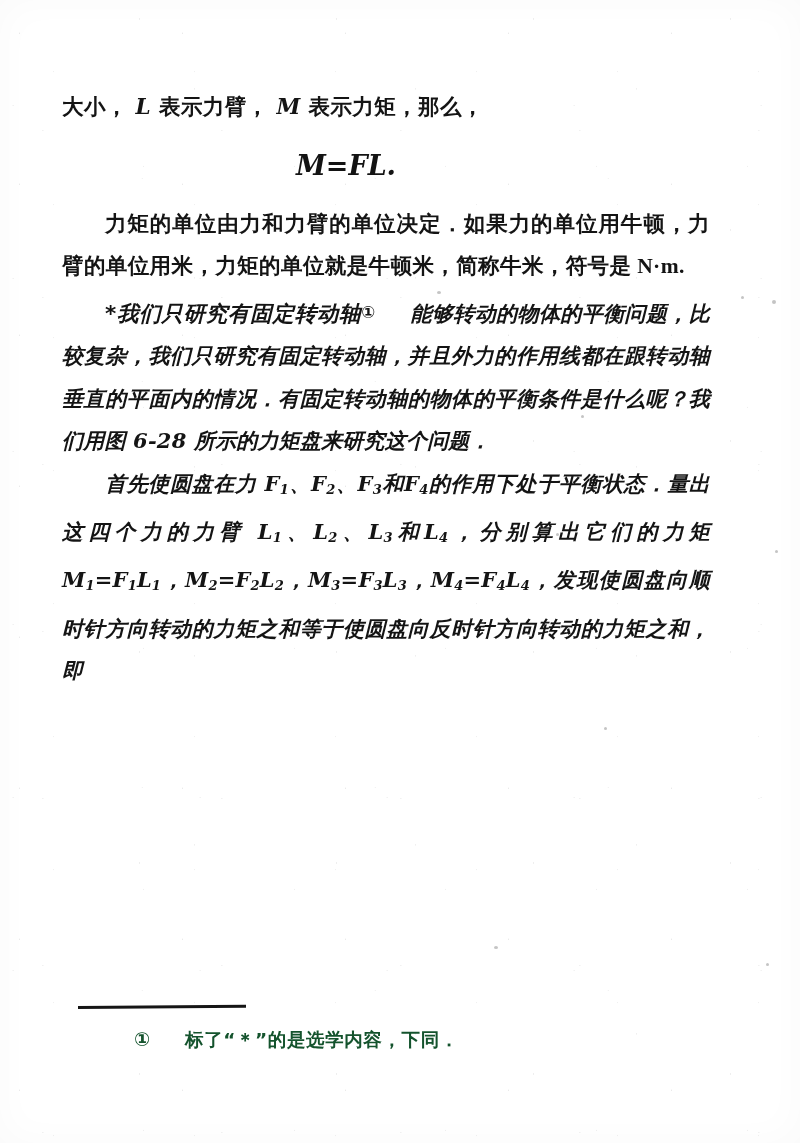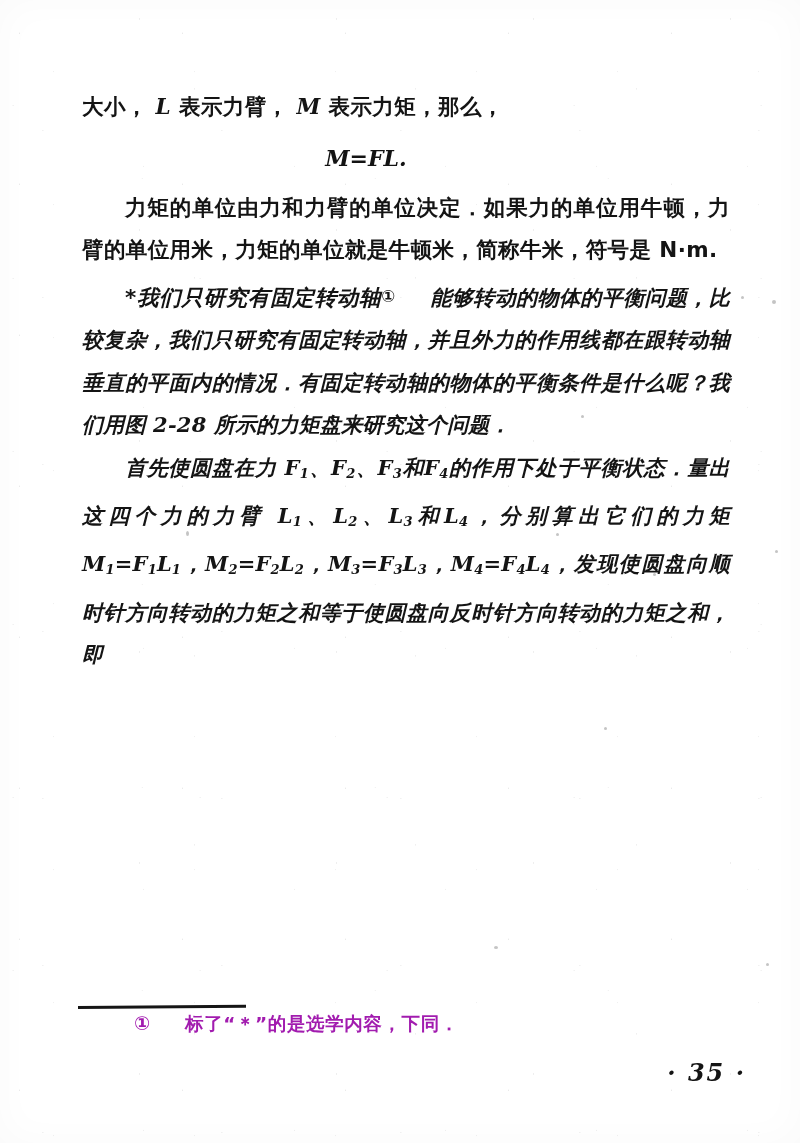--- a/index.html
+++ b/index.html
@@ -32,57 +32,57 @@
       radial-gradient(circle at 24% 78%, rgba(90,90,90,0.18) 0.5px, transparent 0.7px),
       radial-gradient(circle at 61% 88%, rgba(90,90,90,0.16) 0.5px, transparent 0.7px),
       radial-gradient(circle at 95% 69%, rgba(90,90,90,0.20) 0.6px, transparent 0.8px),
       radial-gradient(circle at 7% 61%,  rgba(90,90,90,0.16) 0.5px, transparent 0.7px);
     background-size: 163px 151px, 197px 211px, 141px 133px, 221px 189px,
                      179px 167px, 233px 203px, 151px 241px, 187px 173px;
   }
 
   #content {
     position: absolute;
-    left: 82px;
+    left: 62px;
     top: 86px;
     width: 648px;
   }
 
   
   .para {
     font-family: "DejaVu Sans", sans-serif;
     font-size: 21.5px;
     line-height: 42.5px;
     letter-spacing: 0.4px;
     font-weight: 700;
     text-align: justify;
     text-justify: inter-character;
     margin: 0;
     color: #141414;
   }
-  .para.indent { text-indent: 43px; }
+  .para.indent { text-indent: 43px; font-family: Liberation Serif, serif; }
 
   
   .para.kai {
     font-family: "DejaVu Serif", serif;
     font-style: italic;
     font-weight: 700;
     font-size: 21px;
     line-height: 42.5px;
     letter-spacing: 0.2px;
   }
 
   .formula-line {
     text-align: center;
     font-family: "DejaVu Serif", serif;
-    font-size: 22px;
+    font-size: 27px;
     font-weight: 700;
     font-style: italic;
     line-height: 42px;
-    margin: 8px;
+    margin: 16px;
     padding-right: 80px;
   }
   .mi {
     font-family: "DejaVu Serif", serif;
     font-style: italic;
     font-weight: 700;
   }
   .mi sub {
     font-style: italic;
     font-size: 0.62em;
@@ -111,27 +111,27 @@
     width: 648px;
   }
   #footnote-rule {
     width: 168px;
     height: 2.6px;
     background: #151515;
     transform: rotate(-0.45deg);
     transform-origin: left center;
   }
   .footnote-text {
-    margin: 2px 0 0 0;
+    margin: 18px 0 0 0;
     padding-left: 56px;
     font-family: "DejaVu Sans", sans-serif;
     font-weight: 700;
     font-size: 18.5px;
     letter-spacing: 0.6px;
-    color: #a21caf;
+    color: #14532d;
   }
   .fn-mark { font-size: 1.05em; }
 
   
   #page-number {
     position: absolute;
     left: 0;
     top: 1058px;
     width: 746px;
     text-align: right;
@@ -175,26 +175,25 @@
     <p class="para"><span>大小，</span> <span class="mi">L</span> <span>表示力臂，</span> <span class="mi">M</span> <span>表示力矩，那么，</span></p>
 
     <p class="formula-line">M=FL.</p>
 
     <p class="para indent">力矩的单位由力和力臂的单位决定．如果力的单位用牛顿，力臂的单位用米，力矩的单位就是牛顿米，简称牛米，符号是 N·m.</p>
 
 
 
     <div class="spacer-3"></div>
 
-    <p class="para kai indent"><span class="heading-run">*</span><span class="heading-run">我们只研究有固定转动轴</span><span class="heading-run sup-circ">①</span><span class="gap"></span><span>能够转动的物体的平衡问题，比较复杂，我们只研究有固定转动轴，并且外力的作用线都在跟转动轴垂直的平面内的情况．有固定转动轴的物体的平衡条件是什么呢？我们用图 2-28 所示的力矩盘来研究这个问题．</span></p>
+    <p class="para kai indent"><span class="heading-run">*</span><span class="heading-run">我们只研究有固定转动轴</span><span class="heading-run sup-circ">①</span><span class="gap"></span><span>能够转动的物体的平衡问题，比较复杂，我们只研究有固定转动轴，并且外力的作用线都在跟转动轴垂直的平面内的情况．有固定转动轴的物体的平衡条件是什么呢？我们用图 6-28 所示的力矩盘来研究这个问题．</span></p>
 
     <p class="para kai indent"><span>首先使圆盘在力 </span><span class="mi"><span>F</span><sub>1</sub></span><span>、</span><span class="mi"><span>F</span><sub>2</sub></span><span>、</span><span class="mi"><span>F</span><sub>3</sub></span><span>和</span><span class="mi"><span>F</span><sub>4</sub></span><span>的作用下处于平衡状态．</span><span>量出这四个力的力臂 </span><span class="mi"><span>L</span><sub>1</sub></span><span>、</span><span class="mi"><span>L</span><sub>2</sub></span><span>、</span><span class="mi"><span>L</span><sub>3</sub></span><span>和</span><span class="mi"><span>L</span><sub>4</sub></span><span>，分别算出它们的力矩 </span><span class="mi"><span>M</span><sub>1</sub><span>=</span><span>F</span><sub>1</sub><span>L</span><sub>1</sub></span><span>，</span><span class="mi"><span>M</span><sub>2</sub><span>=</span><span>F</span><sub>2</sub><span>L</span><sub>2</sub></span><span>，</span><span class="mi"><span>M</span><sub>3</sub><span>=</span><span>F</span><sub>3</sub><span>L</span><sub>3</sub></span><span>，</span><span class="mi"><span>M</span><sub>4</sub><span>=</span><span>F</span><sub>4</sub><span>L</span><sub>4</sub></span><span>，</span><span>发现使圆盘向顺时针方向转动的力矩之和等于使圆盘向反时针方向转动的力矩之和，即</span></p>
 
   </div>
 
   <div id="footnote-area">
     <div id="footnote-rule"></div>
     <p class="footnote-text"><span class="fn-mark">①</span><span class="gap"></span><span>标了“＊”的是选学内容，下同．</span></p>
   </div>
 
-  <div id="page-number">· 35 ·</div>
 
 </div>
 
 </body></html>

